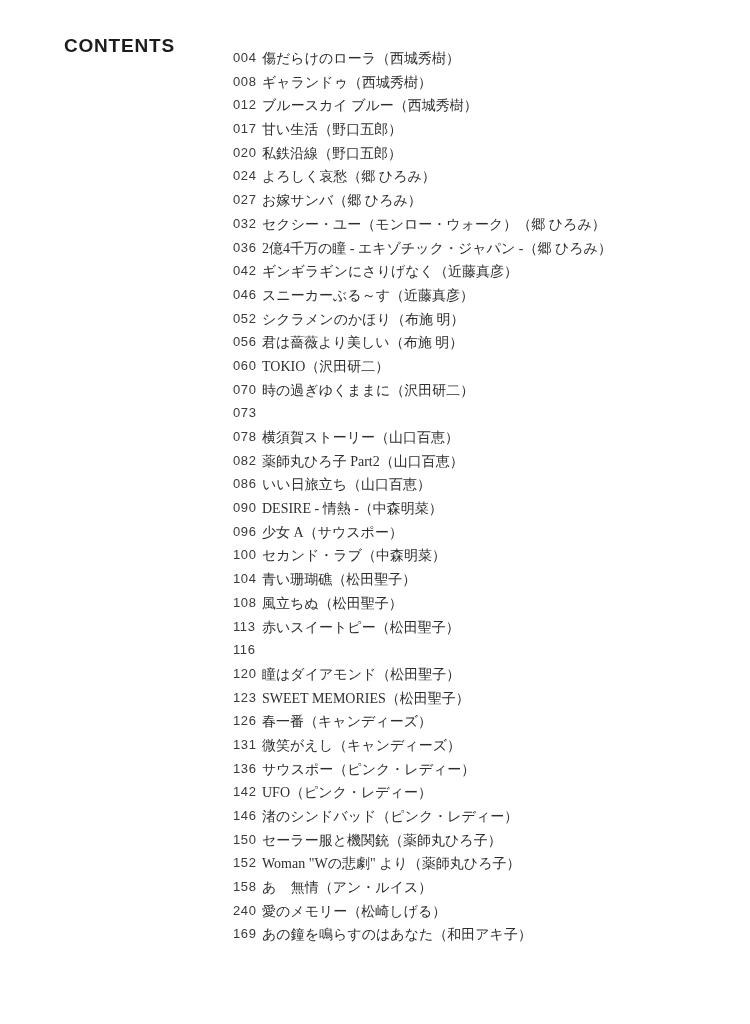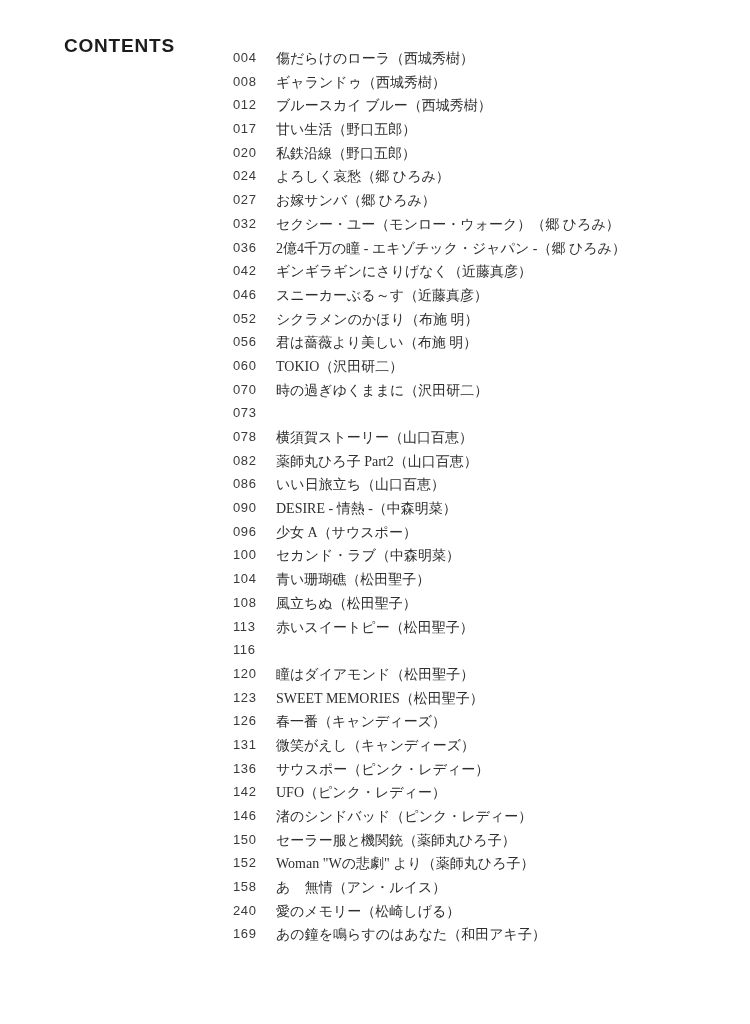--- a/index.html
+++ b/index.html
@@ -42,21 +42,20 @@
     font-size: 13px;
     color: #3a3a3a;
     width: 29px;
     letter-spacing: 0.6px;
     flex: 0 0 auto;
   }
   .toc-title {
     font-family: "Liberation Serif", "DejaVu Serif", serif;
     font-size: 14px;
     color: #2e2e2e;
-    margin-left: 14px;
     flex: 0 0 auto;
   }
 </style>
 </head>
 <body>
 
 <div class="page">
   <div class="contents-title">CONTENTS</div>
   <div class="toc-list">
       <div class="toc-row">

